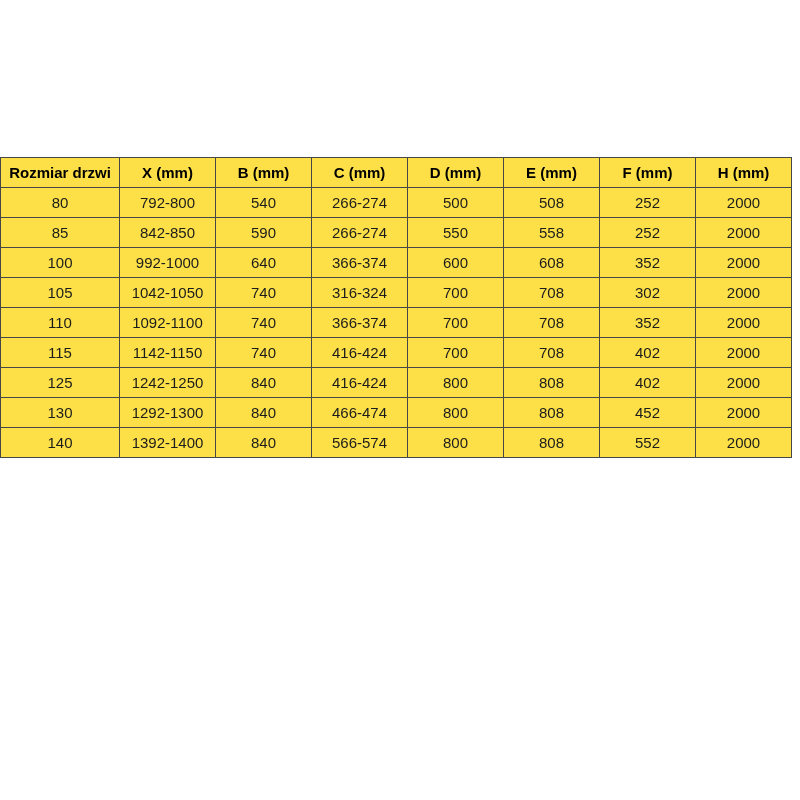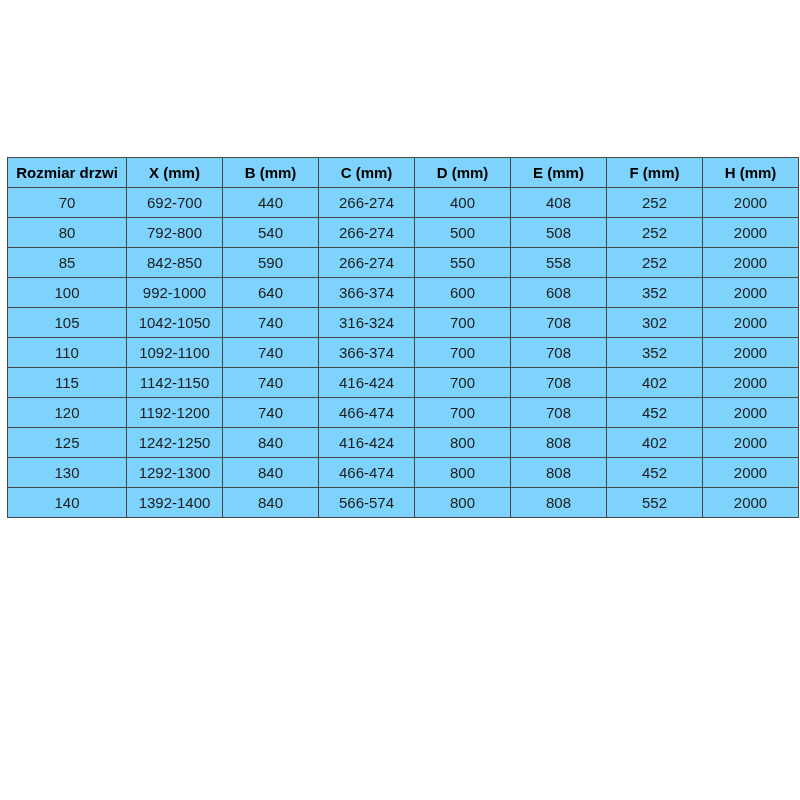--- a/index.html
+++ b/index.html
@@ -8,25 +8,25 @@
     background: #ffffff;
   }
   body {
     width: 800px;
     height: 800px;
     position: relative;
     font-family: "Liberation Sans", sans-serif;
   }
   table.size-table {
     position: absolute;
-    left: 7px;
+    left: 0;
     top: 157px;
     border-collapse: collapse;
     table-layout: fixed;
-    background: #7dd3fc;
+    background: #fde047;
   }
   table.size-table th,
   table.size-table td {
     border: 1px solid #474747;
     height: 29px;
     padding: 0;
     text-align: center;
     vertical-align: middle;
     font-size: 15px;
     color: #1c1c1c;
@@ -58,30 +58,20 @@
         <th>X (mm)</th>
         <th>B (mm)</th>
         <th>C (mm)</th>
         <th>D (mm)</th>
         <th>E (mm)</th>
         <th>F (mm)</th>
         <th>H (mm)</th>
       </tr>
   </thead>
   <tbody id="table-body">
-      <tr>
-        <td>70</td>
-        <td>692-700</td>
-        <td>440</td>
-        <td>266-274</td>
-        <td>400</td>
-        <td>408</td>
-        <td>252</td>
-        <td>2000</td>
-      </tr>
       <tr>
         <td>80</td>
         <td>792-800</td>
         <td>540</td>
         <td>266-274</td>
         <td>500</td>
         <td>508</td>
         <td>252</td>
         <td>2000</td>
       </tr>
@@ -129,30 +119,20 @@
         <td>115</td>
         <td>1142-1150</td>
         <td>740</td>
         <td>416-424</td>
         <td>700</td>
         <td>708</td>
         <td>402</td>
         <td>2000</td>
       </tr>
       <tr>
-        <td>120</td>
-        <td>1192-1200</td>
-        <td>740</td>
-        <td>466-474</td>
-        <td>700</td>
-        <td>708</td>
-        <td>452</td>
-        <td>2000</td>
-      </tr>
-      <tr>
         <td>125</td>
         <td>1242-1250</td>
         <td>840</td>
         <td>416-424</td>
         <td>800</td>
         <td>808</td>
         <td>402</td>
         <td>2000</td>
       </tr>
       <tr>

